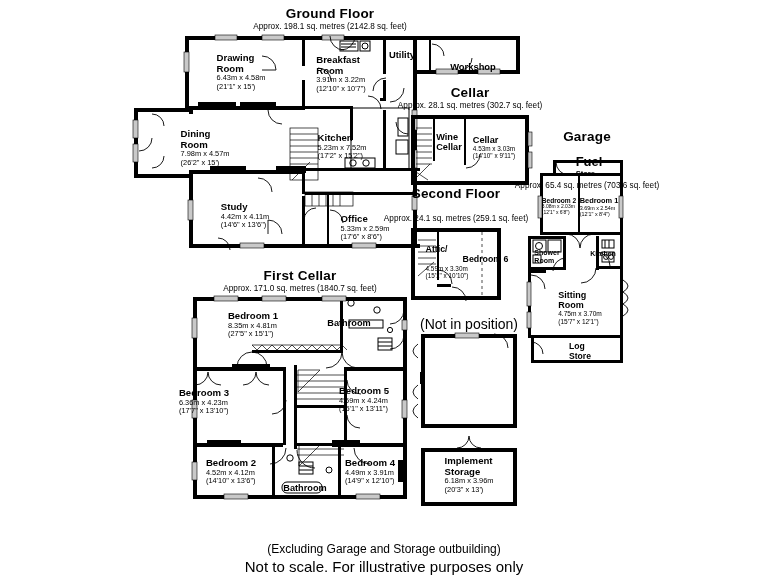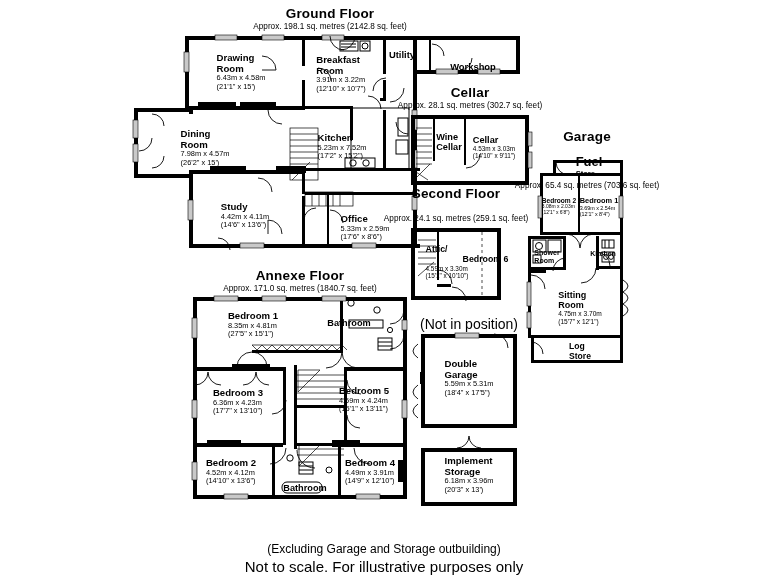--- a/index.html
+++ b/index.html
@@ -470,21 +470,21 @@
 
   <div class="sec-title" style="left:470px;top:85px;">Cellar</div>
   <div class="sec-sub" style="left:470px;top:101px;">Approx. 28.1 sq. metres (302.7 sq. feet)</div>
 
   <div class="sec-title" style="left:456px;top:186px;text-align:center;">Second Floor</div>
   <div class="sec-sub" style="left:456px;top:214px;">Approx. 24.1 sq. metres (259.1 sq. feet)</div>
 
   <div class="sec-title" style="left:587px;top:129px;">Garage</div>
   <div class="sec-sub" style="left:587px;top:145px;margin-top:36px;">Approx. 65.4 sq. metres (703.6 sq. feet)</div>
 
-  <div class="sec-title" style="left:300px;top:268px;">Annexe Floor</div>
+  <div class="sec-title" style="left:300px;top:268px;">First Cellar</div>
   <div class="sec-sub" style="left:300px;top:284px;">Approx. 171.0 sq. metres (1840.7 sq. feet)</div>
 
   <div class="note" style="left:469px;top:316px;">(Not in position)</div>
 
   <div class="room" style="left:241px;top:72px;">
     <div class="nm">Drawing</div>
     <div class="nm">Room</div>
     <div class="dim">6.43m x 4.58m</div>
     <div class="dim">(21'1" x 15')</div>
   </div>
@@ -588,21 +588,21 @@
   <div class="room" style="left:253px;top:325px;">
     <div class="nm">Bedroom 1</div>
     <div class="dim">8.35m x 4.81m</div>
     <div class="dim">(27'5" x 15'1")</div>
   </div>
 
   <div class="room sm" style="left:349px;top:323px;">
     <div class="nm" style="font-size:9.2px;">Bathroom</div>
   </div>
 
-  <div class="room" style="left:238px;top:402px;">
+  <div class="room" style="left:204px;top:402px;">
     <div class="nm">Bedroom 3</div>
     <div class="dim">6.36m x 4.23m</div>
     <div class="dim">(17'7" x 13'10")</div>
   </div>
 
   <div class="room" style="left:364px;top:400px;">
     <div class="nm">Bedroom 5</div>
     <div class="dim">4.59m x 4.24m</div>
     <div class="dim">(15'1" x 13'11")</div>
   </div>
@@ -616,26 +616,20 @@
   <div class="room" style="left:370px;top:472px;">
     <div class="nm">Bedroom 4</div>
     <div class="dim">4.49m x 3.91m</div>
     <div class="dim">(14'9" x 12'10")</div>
   </div>
 
   <div class="room sm" style="left:305px;top:488px;">
     <div class="nm" style="font-size:9.2px;">Bathroom</div>
   </div>
 
-  <div class="room" style="left:469px;top:378px;">
-    <div class="nm">Double</div>
-    <div class="nm">Garage</div>
-    <div class="dim">5.59m x 5.31m</div>
-    <div class="dim">(18'4" x 17'5")</div>
-  </div>
 
   <div class="room" style="left:469px;top:475px;">
     <div class="nm">Implement</div>
     <div class="nm">Storage</div>
     <div class="dim">6.18m x 3.96m</div>
     <div class="dim">(20'3" x 13')</div>
   </div>
 
   <div class="foot foot3" style="top:558px;">Not to scale. For illustrative purposes only</div>
   <div class="foot foot2" style="top:542px;">(Excluding Garage and Storage outbuilding)</div>

